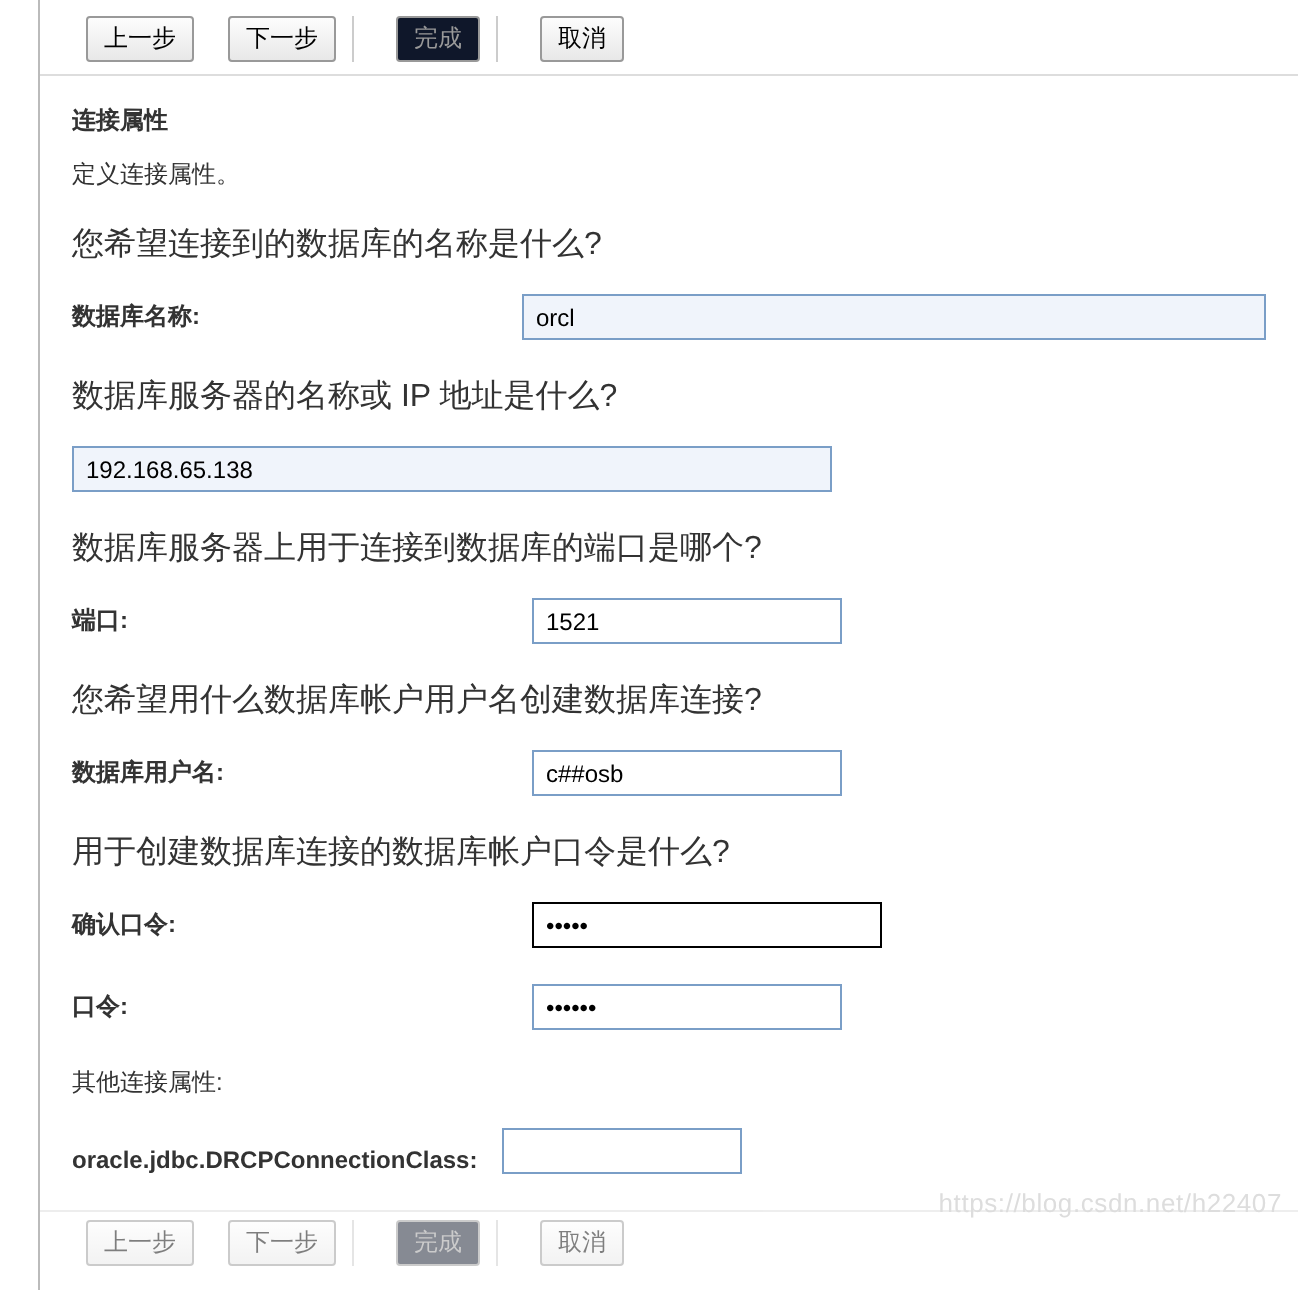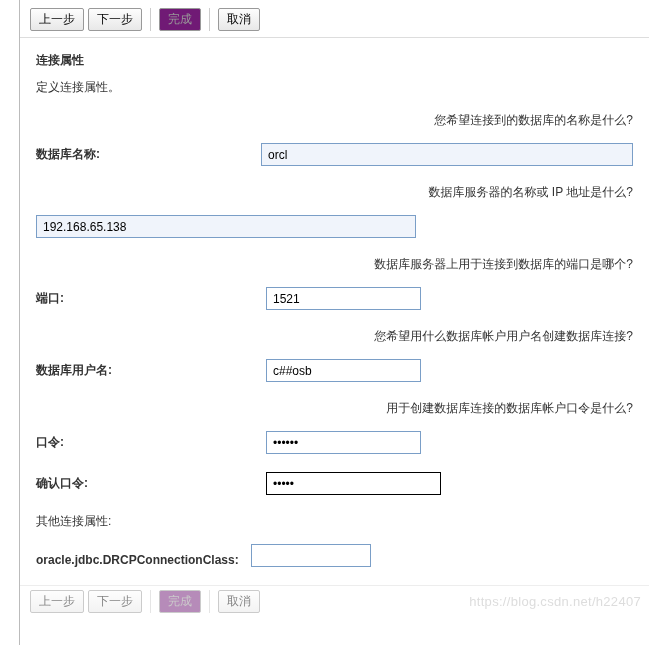--- a/index.html
+++ b/index.html
@@ -31,48 +31,48 @@
       border-bottom: 1px solid #ddd;
     }
     .btn {
       font-family: inherit;
       font-size: 12px;
       padding: 2px 8px;
       background: linear-gradient(#fdfdfd, #e8e8e8);
       border: 1px solid #999;
       border-radius: 2px;
       cursor: pointer;
+      margin-left: 13px;
     }
     .btn:disabled {
       color: #999;
-      background: #701a75;
+      background: #0f172a;
       cursor: default;
     }
     .divider-v {
       width: 1px;
       background: #ccc;
       margin: 0 4px;
     }
     .section {
       padding: 14px 16px 0 16px;
     }
     .heading {
       font-weight: bold;
       font-size: 12px;
       margin-bottom: 10px;
     }
     .subheading {
       font-size: 12px;
       margin-bottom: 16px;
     }
     .question {
-      font-size: 12px;
+      font-size: 16px;
       margin: 8px 0 14px 0;
       color: #333;
-      text-align: right;
     }
     .form-row {
       display: flex;
       align-items: center;
       margin-bottom: 18px;
     }
     .label {
       width: 230px;
       font-weight: bold;
       font-size: 12px;
@@ -161,27 +161,27 @@
     </div>
 
     <div class="question">您希望用什么数据库帐户用户名创建数据库连接?</div>
     <div class="form-row">
       <div class="label">数据库用户名:</div>
       <input class="input-txt input-narrow" value="c##osb" style="">
     </div>
 
     <div class="question">用于创建数据库连接的数据库帐户口令是什么?</div>
     <div class="form-row">
+      <div class="label">确认口令:</div>
+      <input class="input-txt input-focus" value="•••••" style="">
+    </div>
+
+    <div class="form-row">
       <div class="label">口令:</div>
       <input class="input-txt input-narrow" value="••••••" style="">
-    </div>
-
-    <div class="form-row">
-      <div class="label">确认口令:</div>
-      <input class="input-txt input-focus" value="•••••" style="">
     </div>
 
     <div class="other-attr-title">其他连接属性:</div>
     <div class="attr-row">
       <div class="attr-label">oracle.jdbc.DRCPConnectionClass:</div>
       <input class="input-txt attr-input" value="" style="">
     </div>
   </div>
 
   <div class="button-row" style="border-top:1px solid #ddd; border-bottom:none; margin-top:18px; opacity:0.5;">

